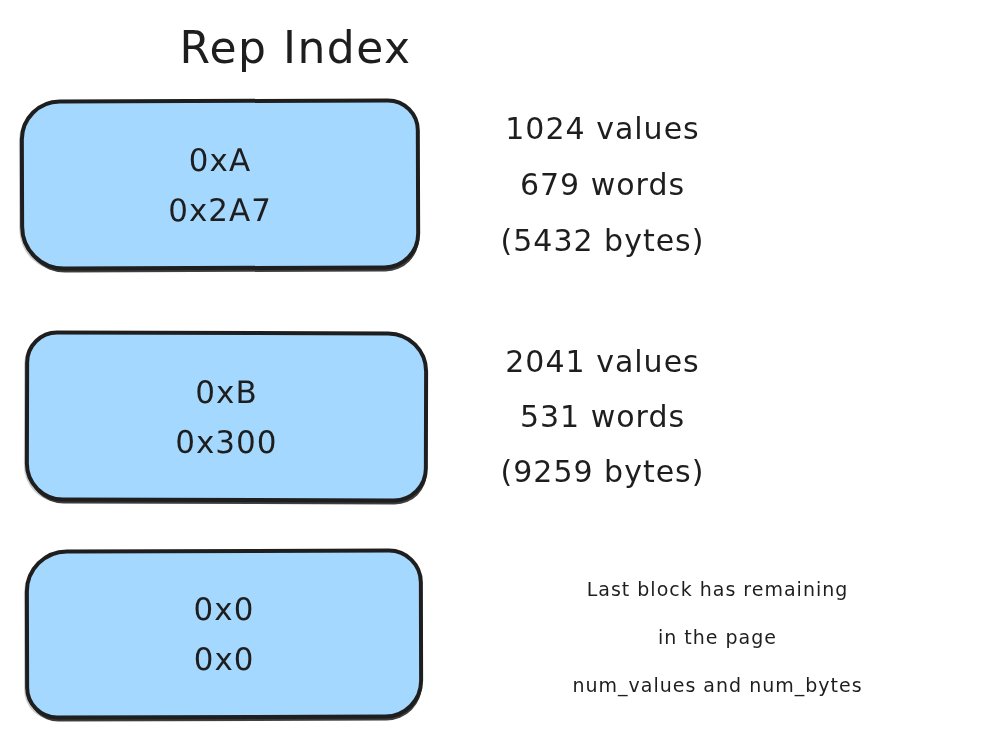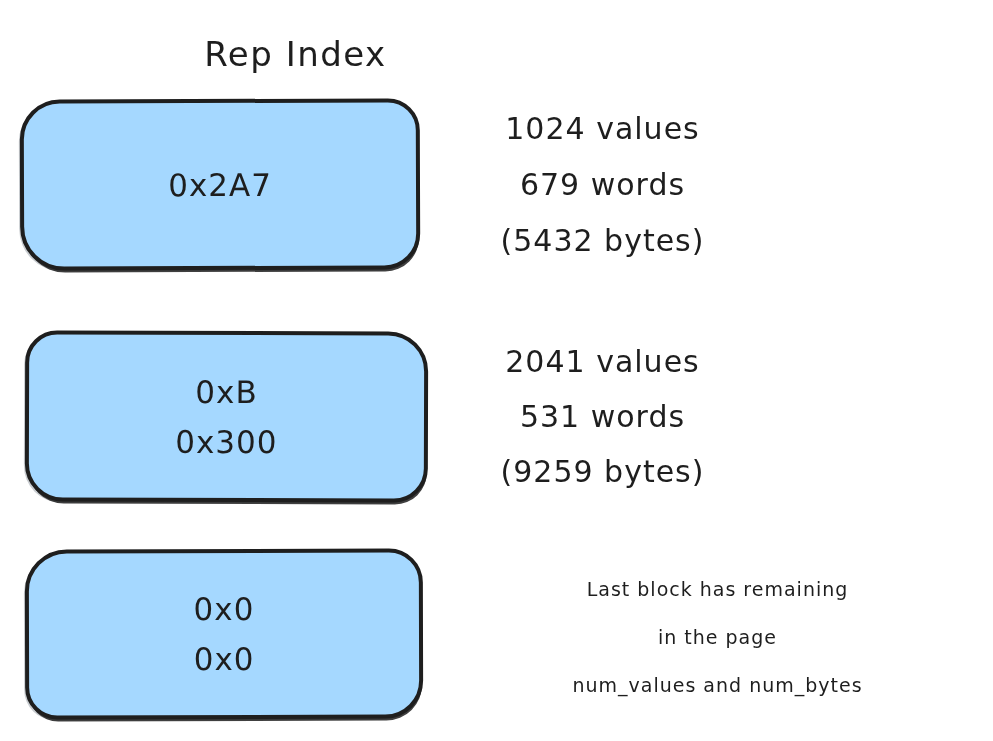--- a/index.html
+++ b/index.html
@@ -19,24 +19,23 @@
     width: 993px;
     height: 741px;
     background: #ffffff;
   }
   .title {
     position: absolute;
     left: 148px;
     top: 22px;
     width: 295px;
     text-align: center;
-    font-size: 34px;
+    font-size: 44px;
     font-weight: 500;
     letter-spacing: 1.5px;
-    margin-top: 12px;
   }
   .block {
     position: absolute;
     background: #a5d8ff;
     border: 4px solid #1e1e1e;
     box-shadow: 1px 4px 0 -2px rgba(30,30,30,0.85), -2px 2px 0 -1px rgba(134,142,150,0.45);
     display: flex;
     flex-direction: column;
     align-items: center;
     justify-content: center;
@@ -104,20 +103,21 @@
   }
 </style>
 </head>
 <body>
 
 <div class="canvas">
 
   <div class="title">Rep Index</div>
 
   <div class="block block-0">
+    <span class="block-line">0xA</span>
     <span class="block-line">0x2A7</span>
   </div>
   <div class="annotation ann-0">
     <span class="ann-line">1024 values</span>
     <span class="ann-line">679 words</span>
     <span class="ann-line">(5432 bytes)</span>
   </div>
 
   <div class="block block-1">
     <span class="block-line">0xB</span>

